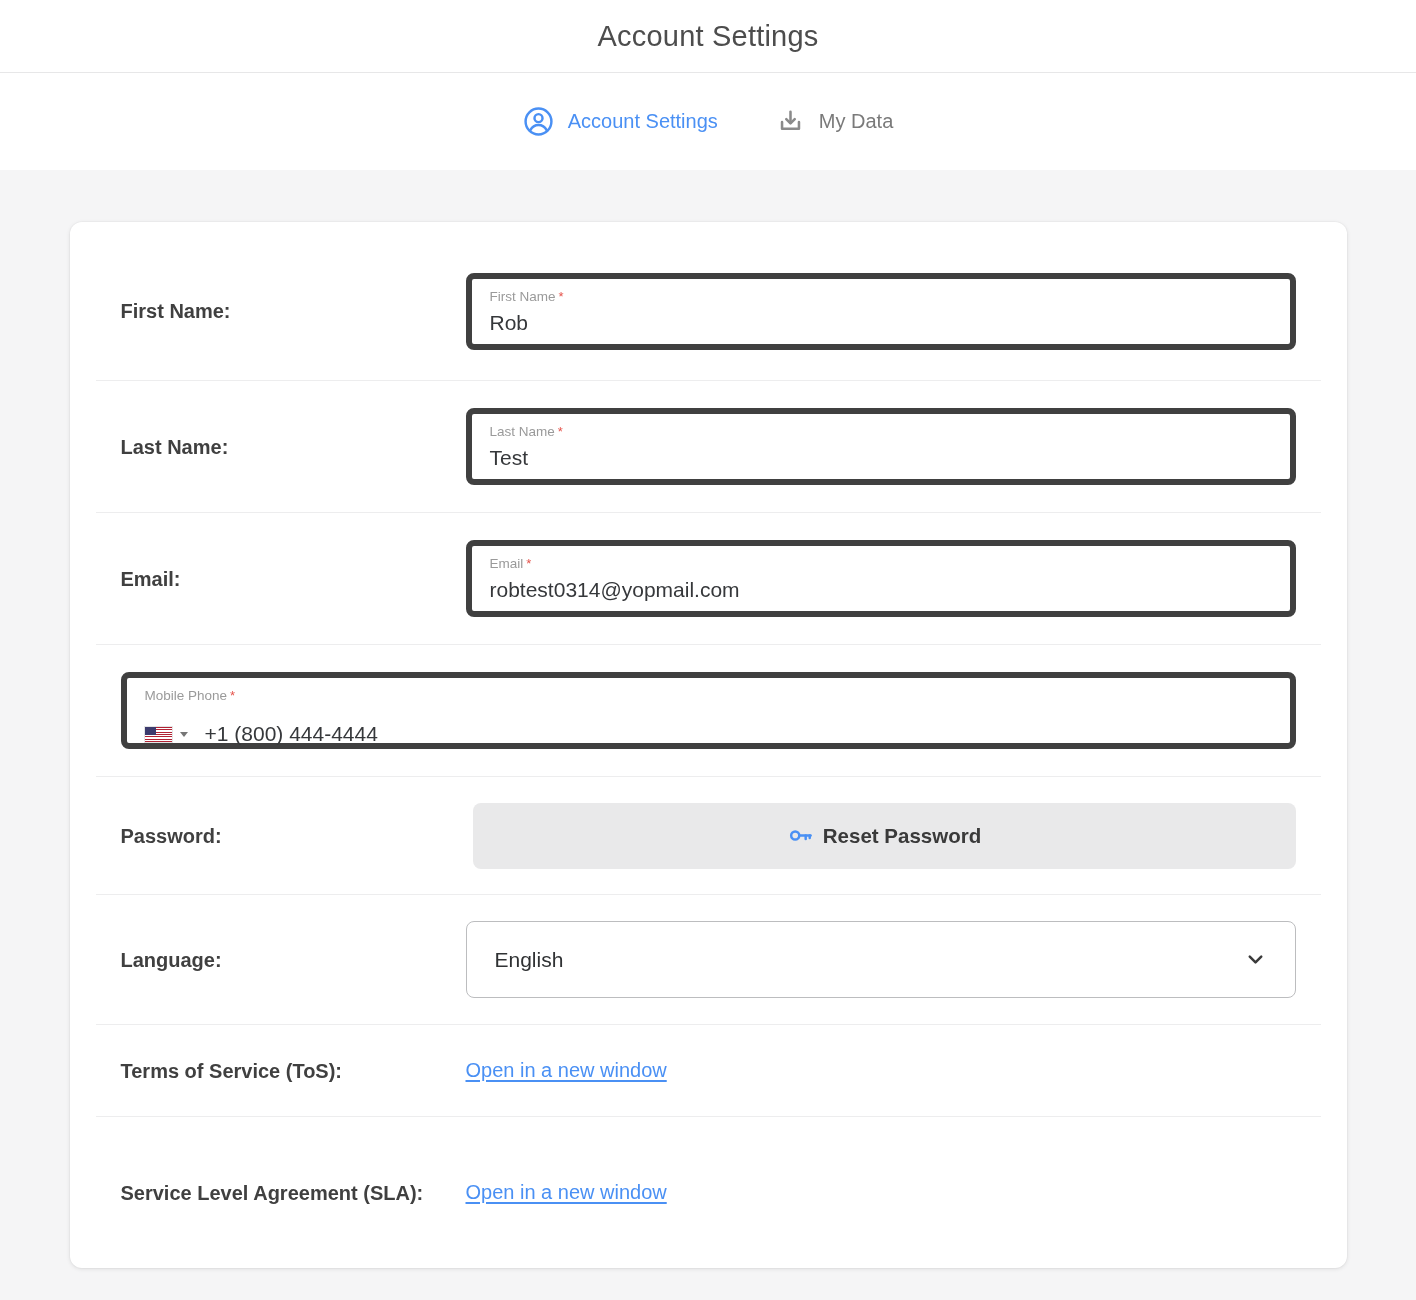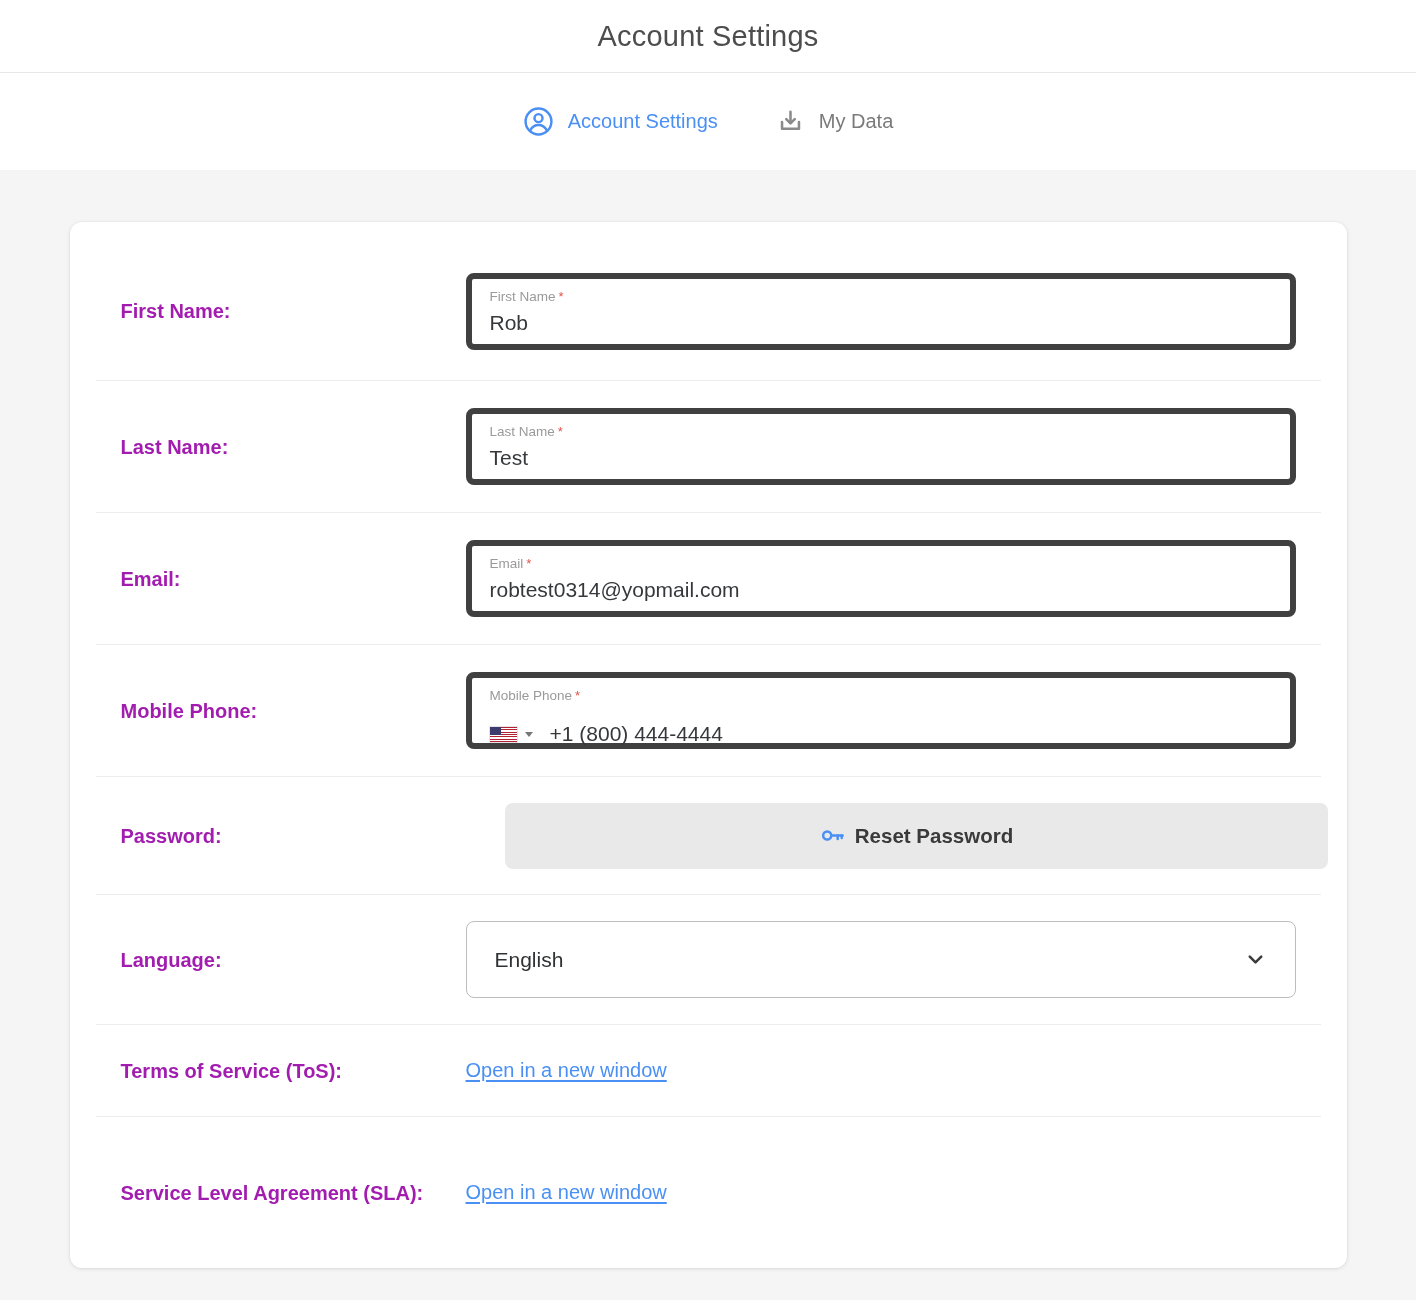--- a/index.html
+++ b/index.html
@@ -74,21 +74,21 @@
   .r5 { min-height: 118px; gap: 7px; }
   .r6 { min-height: 130px; }
   .r7 { min-height: 92px; }
   .r8 { min-height: 152px; align-items: center; }
 
   .row-label {
     width: 345px;
     flex-shrink: 0;
     font-size: 20px;
     font-weight: 700;
-    color: #a21caf;
+    color: #404040;
     line-height: 1.8;
     padding-right: 20px;
   }
   .row-control { flex: 1; }
 
   
   .input-box {
     width: 100%;
     height: 77px;
     border: 6px solid #404040;
@@ -147,21 +147,20 @@
     border-radius: 8px;
     display: flex;
     align-items: center;
     justify-content: center;
     gap: 9px;
     font-family: inherit;
     font-size: 20.5px;
     font-weight: 700;
     color: #3a3a3a;
     cursor: pointer;
-    margin-left: 32px;
   }
   .reset-btn .key-wrap { display: flex; align-items: center; }
 
   
   .select-box {
     width: 100%;
     height: 77px;
     border: 1px solid #bcbdbf;
     border-radius: 8px;
     background: #ffffff;
@@ -240,21 +239,20 @@
       <div class="row-label">Email:</div>
       <div class="row-control">
         <div class="input-box">
           <div class="float-label"><span>Email</span><span class="req">*</span></div>
           <div class="input-value">robtest0314@yopmail.com</div>
         </div>
       </div>
     </div>
 
     <div class="row r4">
-      <div class="row-label">Mobile Phone:</div>
       <div class="row-control">
         <div class="input-box">
           <div class="float-label"><span>Mobile Phone</span><span class="req">*</span></div>
           <div class="phone-line">
             <span class="flag">
                 <span class="canton"></span>
               </span>
             <span class="flag-caret"></span>
             <span class="phone-value">+1 (800) 444-4444</span>
           </div>

